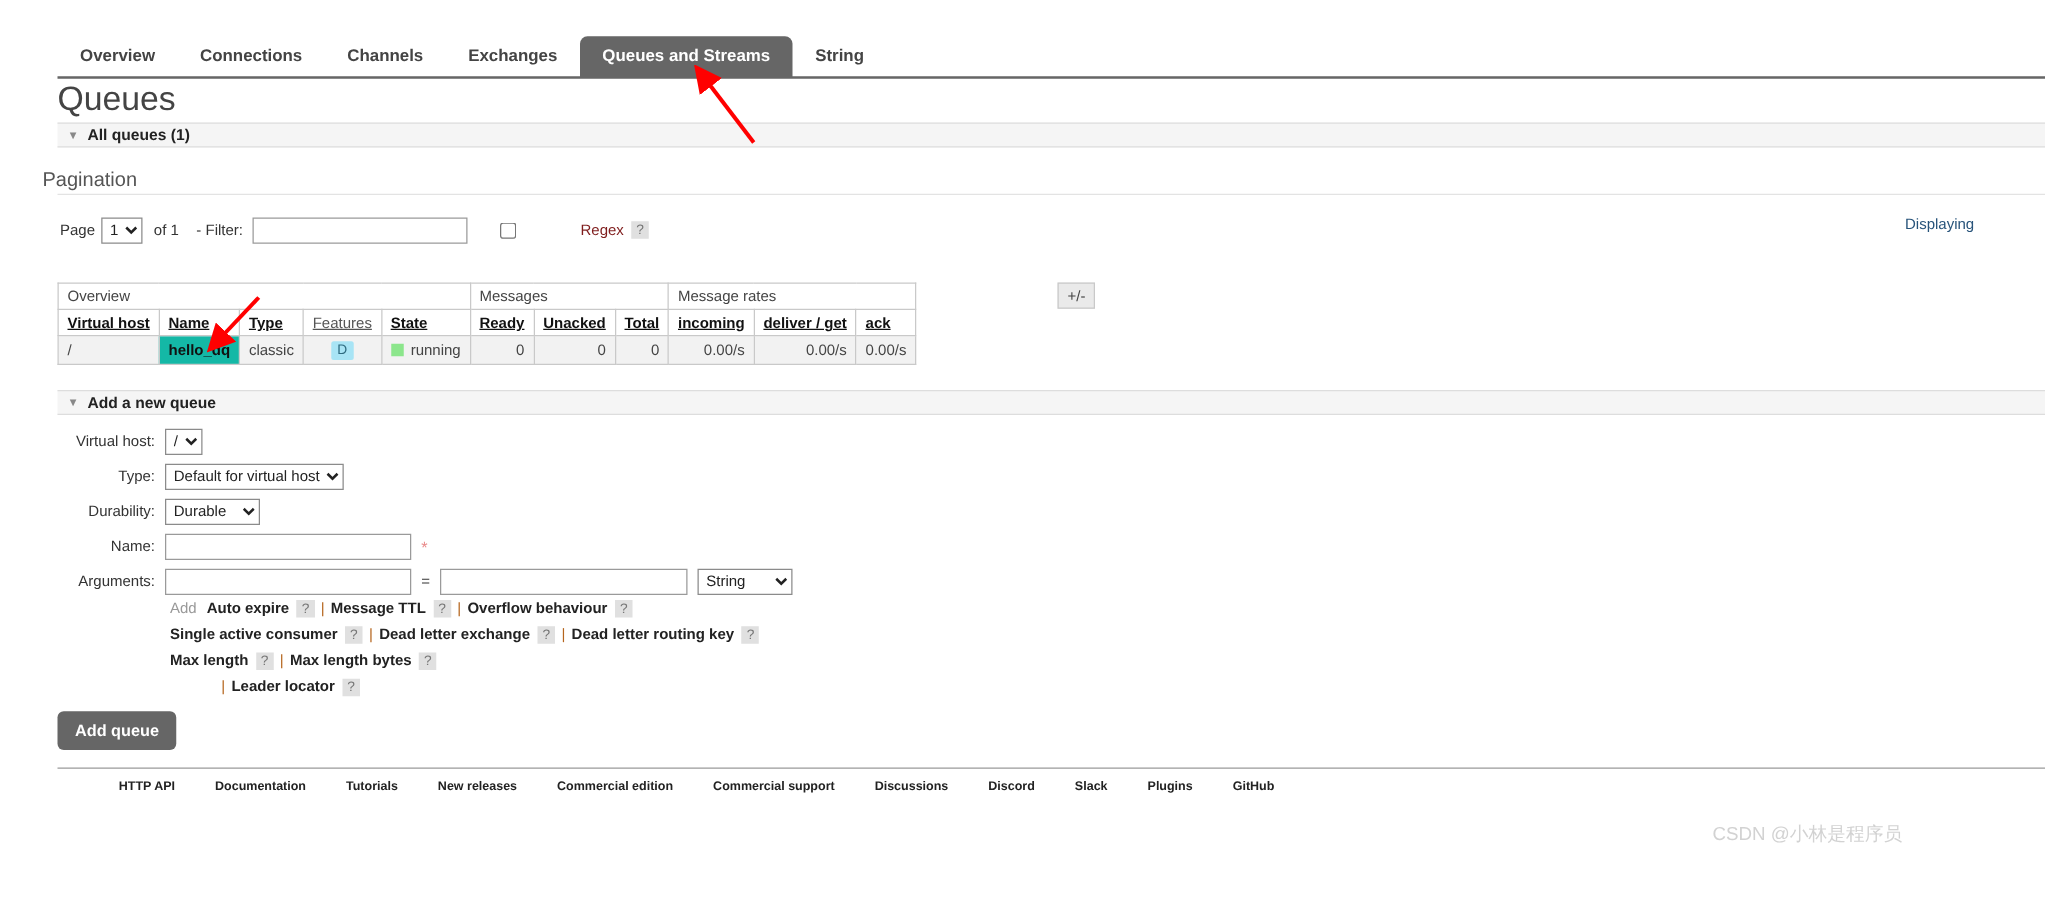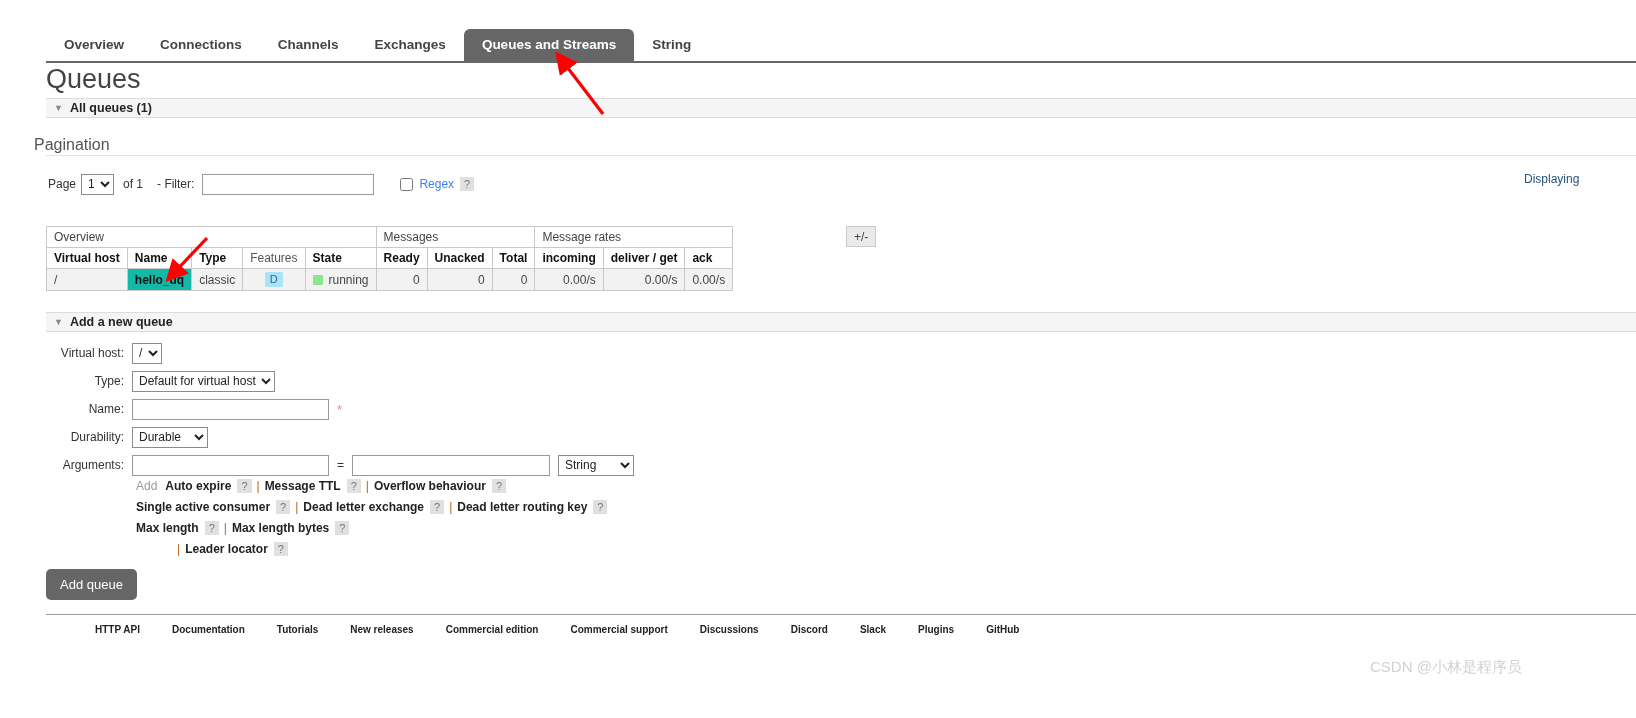--- a/index.html
+++ b/index.html
@@ -128,21 +128,21 @@
     border: 1px solid #9a9a9a;
     background: #fff;
     margin-left: 3px;
     padding: 0 3px;
   }
   .regex-wrap {
     display: flex; align-items: center;
     margin-left: 26px;
   }
   .regex-wrap input { margin: 0 6px 0 0; width: 13px; height: 13px; }
-  .regex-wrap .lbl { font-size: 12px; color: #3b82f6; }
+  .regex-wrap .lbl { font-size: 12px; color: #7f1d1d; margin-left: 45px; }
   .qmark {
     display: inline-block;
     background: #e0e0e0;
     color: #777;
     font-size: 11px;
     padding: 1px 4px;
     margin-left: 6px;
     line-height: 12px;
     cursor: pointer;
   }
@@ -176,20 +176,21 @@
   }
   .qtable tr.grouprow td {
     font-size: 12px;
     color: #444;
     background: #fff;
   }
   .qtable tr.headrow th {
     font-weight: bold;
     color: #111;
     background: #fff;
+    text-decoration: underline;
   }
   .qtable tr.headrow th.soft { font-weight: normal; color: #555; }
   .qtable td.num, .qtable th.num { text-align: right; }
   .qtable td.ctr, .qtable th.ctr { text-align: center; }
   .qtable tr.datarow td { background: #f2f2f2; color: #444; }
   .qtable tr.datarow td.name { font-weight: bold; color: #111; background:#14b8a6; }
   .plusminus {
     display: inline-block;
     background: #eaeaea;
     border: 1px solid #c9c9c9;
@@ -259,21 +260,21 @@
   .args-links .sep { color: #b5651d; margin: 0 5px; }
   .args-line { white-space: nowrap; }
   .args-line.indent { padding-left: 36px; }
 
   .add-queue-btn {
     position: absolute;
     left: 46px; top: 569px;
     background: #666;
     color: #fff;
     font-size: 13px;
-    font-weight: normal;
+    font-weight: bold;
     border: none;
     border-radius: 5px;
     padding: 8px 14px;
     cursor: pointer;
     font-family: "Liberation Sans", sans-serif;
   }
 
   
   .footer-rule {
     position: absolute;
@@ -402,28 +403,28 @@
       <span class="flabel">Virtual host:</span>
       <select class="mini" id="vhost-select"><option>/</option></select>
     </div>
 
     <div class="frow">
       <span class="flabel">Type:</span>
       <select class="mini" id="type-select"><option>Default for virtual host</option><option>Classic</option><option>Quorum</option><option>Stream</option></select>
     </div>
 
     <div class="frow">
+      <span class="flabel">Durability:</span>
+      <select class="mini" id="durability-select"><option>Durable</option><option>Transient</option></select>
+    </div>
+
+    <div class="frow">
       <span class="flabel">Name:</span>
       <input class="text-input" style="width: 197px;" type="text" id="name-input" value="">
       <span class="req-star">*</span>
-    </div>
-
-    <div class="frow">
-      <span class="flabel">Durability:</span>
-      <select class="mini" id="durability-select"><option>Durable</option><option>Transient</option></select>
     </div>
 
     <div class="frow">
       <span class="flabel">Arguments:</span>
       <input class="text-input" style="width: 197px;" type="text" id="arg-key" value="">
       <span class="eq">=</span>
       <input class="text-input" style="width: 198px;" type="text" id="arg-val" value="">
       <select class="mini" id="arg-type-select" style="margin-left:8px;width:76px;"><option>String</option><option>Number</option><option>Boolean</option><option>List</option></select>
     </div>
   </div>

